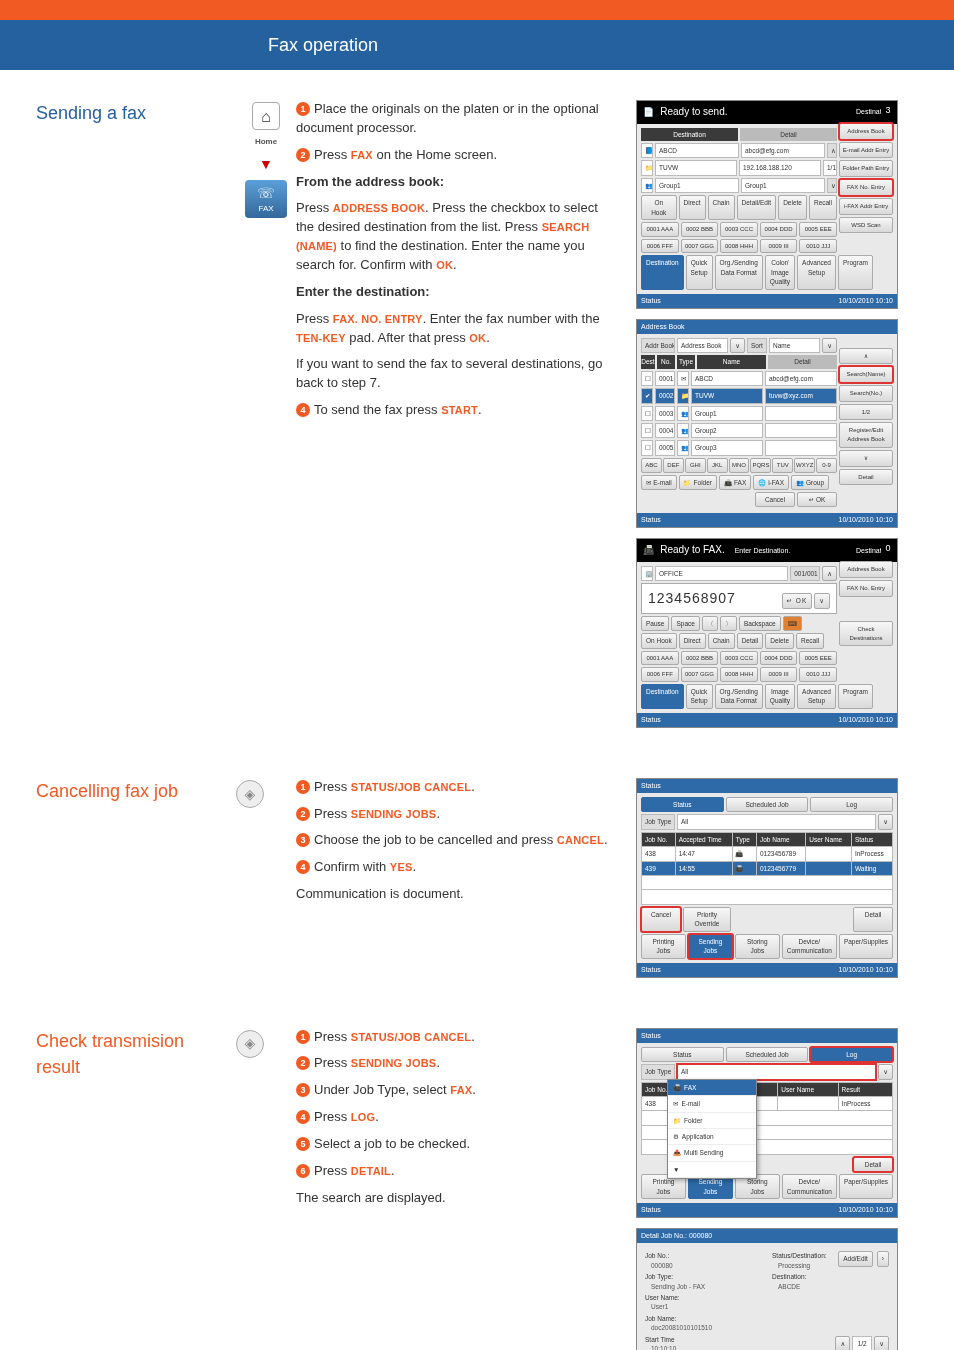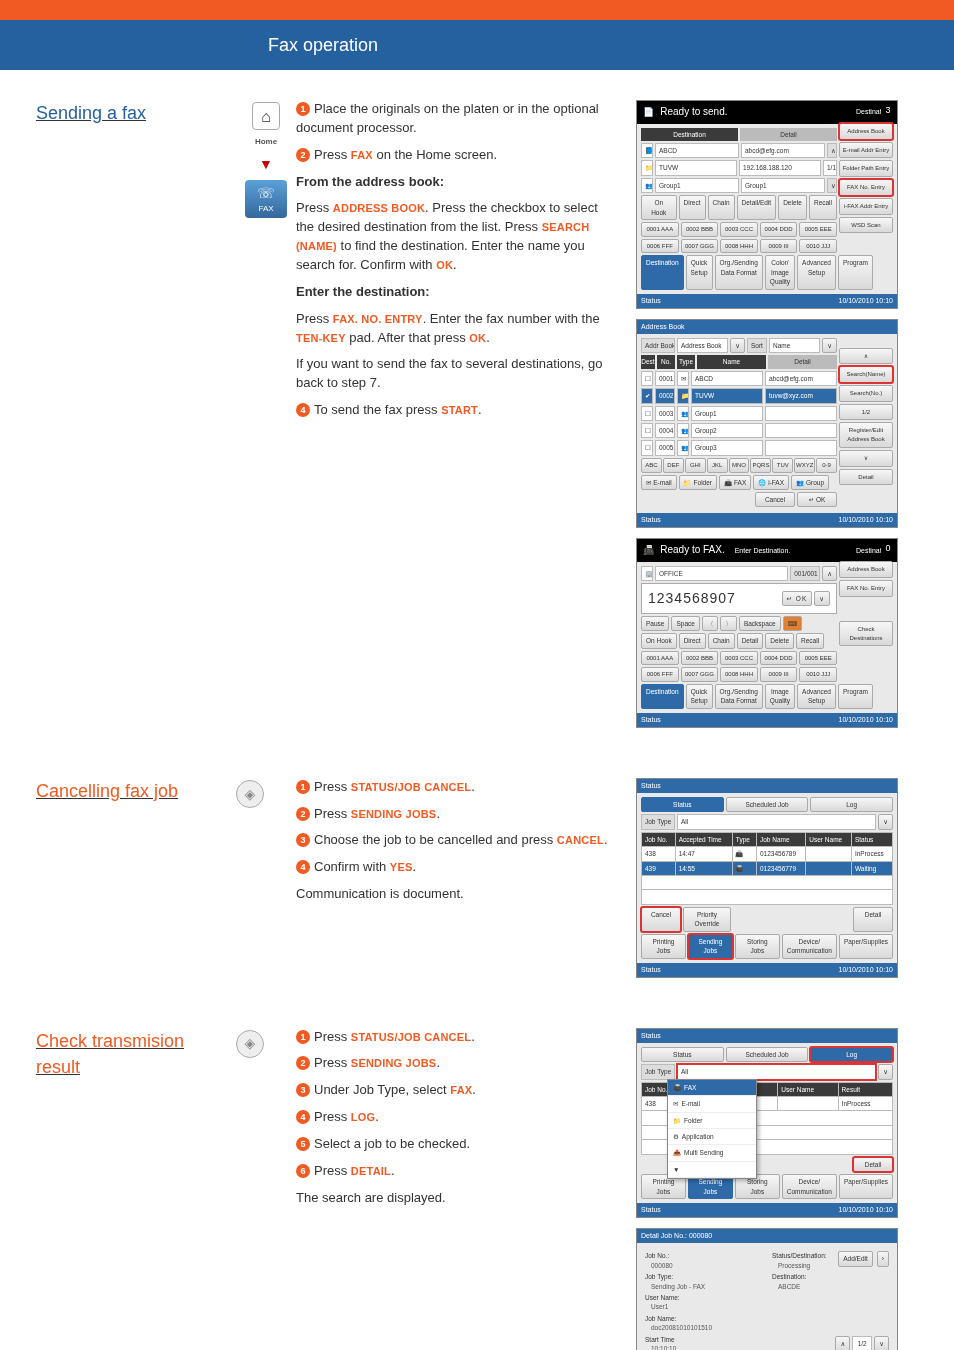--- a/index.html
+++ b/index.html
@@ -24,21 +24,20 @@
     padding: 30px 36px 40px 36px;
   }
   .section {
     display: flex;
     margin-bottom: 40px;
   }
   .col-title {
     width: 200px;
     flex: 0 0 200px;
     padding-right: 16px;
-    text-decoration: underline;
   }
   .col-title h2 {
     color: #25619e;
     font-size: 18px;
     font-weight: 400;
   }
   .col-title.orange h2 { color: #f15a22; }
   .col-icon {
     width: 60px;
     flex: 0 0 60px;
@@ -157,21 +156,21 @@
   .tbl tr.waiting td { background:#2e6aa8; color:#fff;}
   .statusbar { background:#2e6aa8; color:#fff; padding:2px 4px; font-size:7px;}
   .countbox {
     position:absolute; right:2px; top:2px;
     background:#000; color:#fff; width:14px; height:14px;
     text-align:center; line-height:14px; font-size:9px;
   }
   .bigdisplay {
     background:#fff; border:1px solid #aaa;
     font-size:14px; padding:4px 6px; letter-spacing:1px;
-    display:flex; justify-content:space-between; align-items:center;
+    display:flex; justify-content:space-between; align-items:flex-end;
   }
   .bigdisplay .mini { font-size:7px; display:flex; gap:2px; align-items:center;}
   .detailgrid { display:grid; grid-template-columns:1fr 1fr; gap:2px 10px; padding:4px; font-size:6.5px;}
   .detailgrid .lbl { color:#333;}
   .detailgrid .val { color:#555; padding-left:6px;}
   .dropdown {
     position:absolute; top:36px; left:30px; width:90px;
     background:#fff; border:1px solid #888; z-index:5;
     box-shadow:2px 2px 4px rgba(0,0,0,.3);
   }

